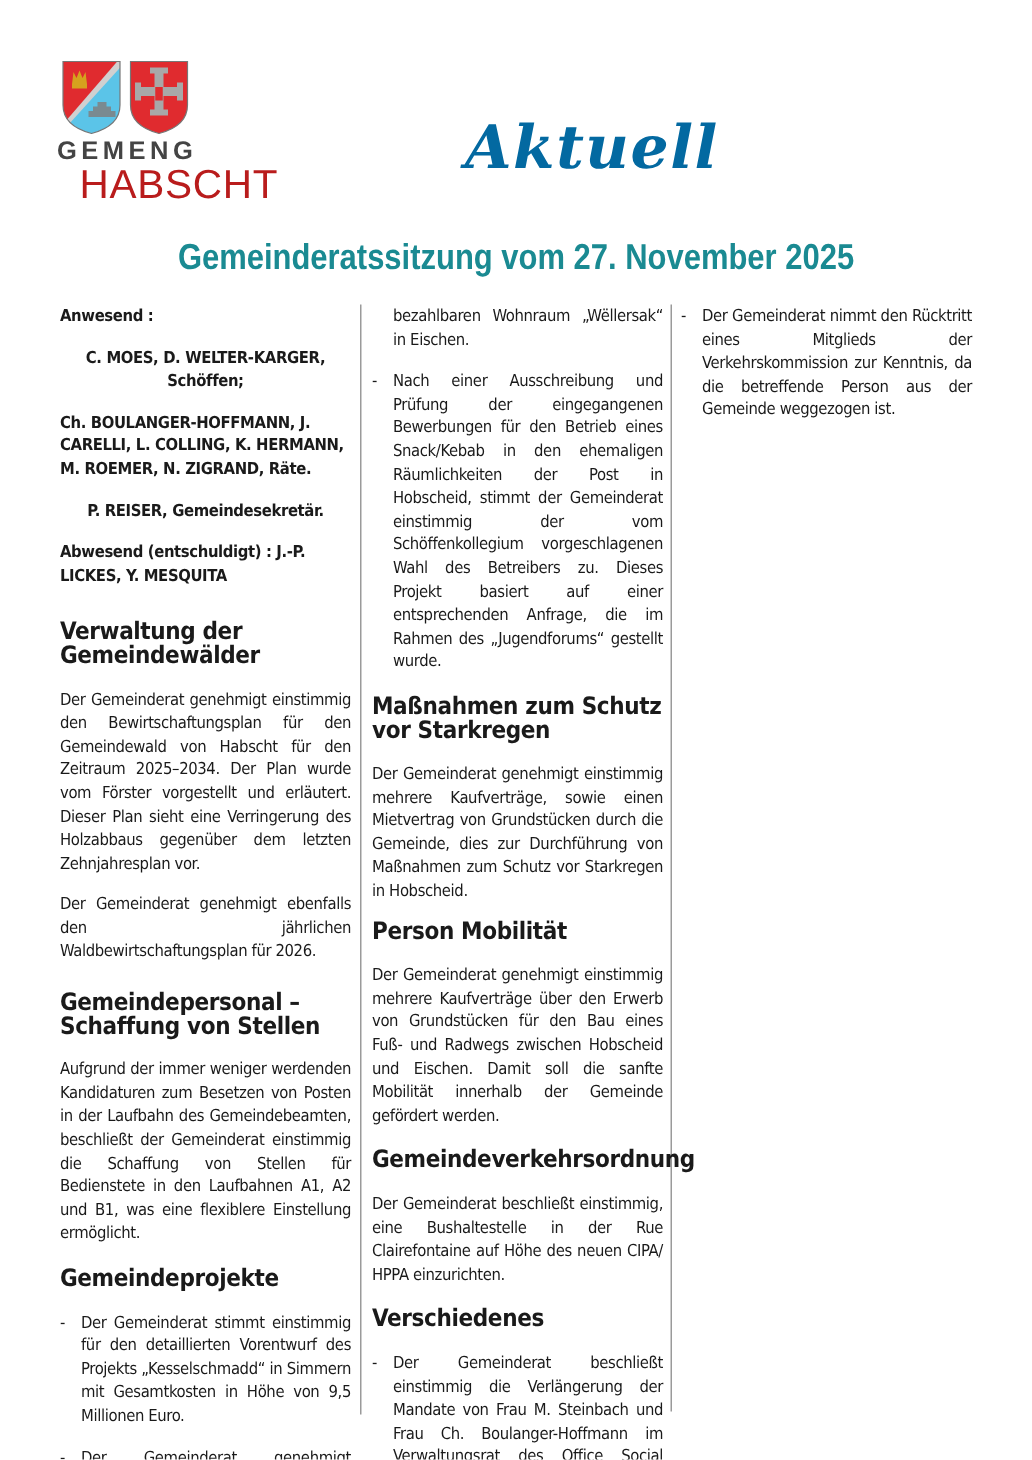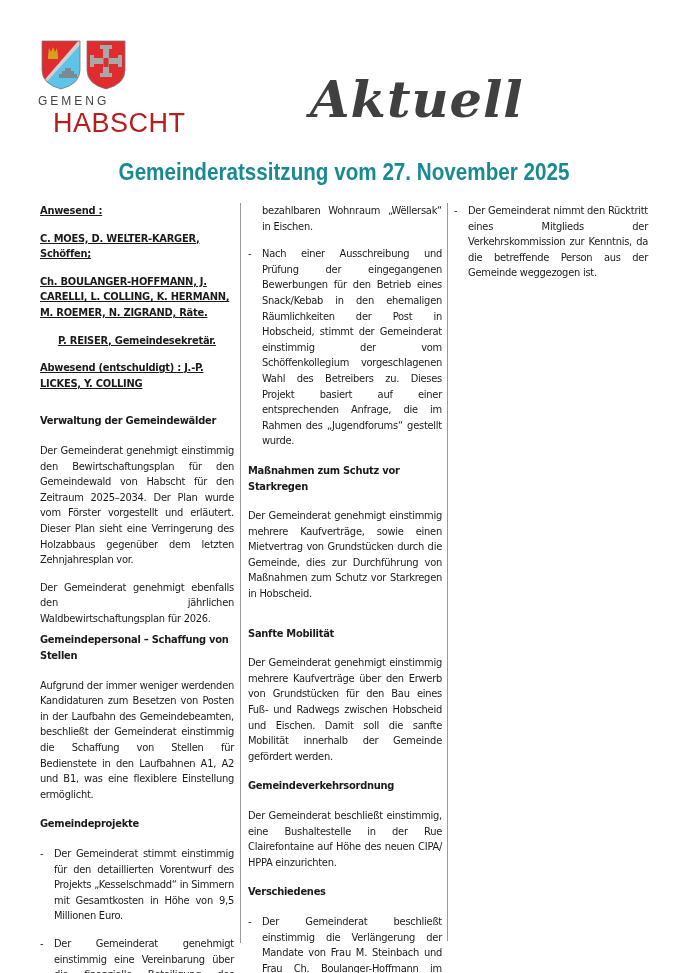--- a/index.html
+++ b/index.html
@@ -1,31 +1,31 @@
 <!DOCTYPE html>
 <html><head>
 <meta charset="utf-8">
 <style>
   html, body { margin: 0; padding: 0; background: #ffffff; }
   body { width: 688px; height: 973px; position: relative; overflow: hidden;
          font-family: "DejaVu Sans Condensed", "Liberation Sans Narrow", "Liberation Sans", sans-serif; color: #1a1a1a; }
   .logo { position: absolute; left: 38px; top: 40px; width: 160px; }
   .crests { display: flex; gap: 5px; margin-left: 3px; }
   .crest { width: 40px; height: 50px; }
-  .wordmark-top { font-family: "Liberation Sans", sans-serif; font-size: 12px; letter-spacing: 3px; color: #444; margin-top: 2px; line-height: 18px; font-weight: 400; }
+  .wordmark-top { font-family: "Liberation Sans", sans-serif; font-size: 17px; letter-spacing: 3px; color: #444; margin-top: 2px; line-height: 18px; font-weight: 700; }
   .wordmark-bottom { font-family: "Liberation Sans", sans-serif; font-size: 27px; color: #b91c1c; letter-spacing: 0.5px; line-height: 26px; margin-left: 15px; }
   .aktuell { position: absolute; left: 310px; top: 64px; font-family: "DejaVu Serif", serif; font-style: italic; font-weight: bold;
-             font-size: 51px; color: #404040; letter-spacing: 1px; line-height: 70px; }
+             font-size: 40px; color: #0369a1; letter-spacing: 1px; line-height: 70px; }
   .headline { position: absolute; left: 0; width: 688px; top: 158px; text-align: center; font-family: "Liberation Sans Narrow", "Liberation Sans", sans-serif;
               font-weight: bold; font-size: 24px; color: #1a8a92; transform: scaleX(0.86); transform-origin: 50% 50%; white-space: nowrap; }
   .cols { position: absolute; top: 203px; left: 40px; }
   .col { position: absolute; top: 0; font-size: 11px; line-height: 15.6px; }
   .col p { margin: 0 0 12px 0; text-align: justify; }
-  .col .bold { font-weight: bold; text-decoration: underline; }
-  .col h3 { font-size: 11px; margin: 0 0 14px 0; font-weight: bold; }
+  .col .bold { font-weight: bold; }
+  .col h3 { font-size: 16px; margin: 0 0 14px 0; font-weight: bold; }
   .col1 { left: 0; width: 194px; }
   .col2 { left: 208px; width: 194px; }
   .col3 { left: 414px; width: 194px; }
   .sep { position: absolute; width: 1px; background: #9a9a9a; }
   .sep1 { left: 240px; top: 203px; height: 740px; }
   .sep2 { left: 447px; top: 203px; height: 738px; }
   .bullet { display: flex; margin: 0 0 12px 0; }
   .bullet .dash { width: 14px; flex: 0 0 14px; }
   .bullet .btxt { flex: 1; text-align: justify; }
   .cond { letter-spacing: -0.25px; }
@@ -64,28 +64,28 @@
 <div class="aktuell">Aktuell</div>
 <div class="headline">Gemeinderatssitzung vom 27. November 2025</div>
 
 <div class="sep sep1"></div>
 <div class="sep sep2"></div>
 
 <div class="cols">
 
   <div class="col col1 cond">
     <p class="bold">Anwesend :</p>
-    <p class="bold" style="text-align:left">C. MOES, D. WELTER-KARGER, Schöffen;</p>
+    <p class="bold" style="text-align:center">C. MOES, D. WELTER-KARGER, Schöffen;</p>
     <p class="bold" style="text-align:left">Ch. BOULANGER-HOFFMANN, J. CARELLI, L. COLLING, K. HERMANN, M. ROEMER, N. ZIGRAND, Räte.</p>
     <p class="bold" style="text-align:center">P. REISER, Gemeindesekretär.</p>
-    <p class="bold" style="text-align:left; margin-bottom:22px">Abwesend (entschuldigt) : J.-P. LICKES, Y. COLLING</p>
+    <p class="bold" style="text-align:left; margin-bottom:22px">Abwesend (entschuldigt) : J.-P. LICKES, Y. MESQUITA</p>
 
     <h3>Verwaltung der Gemeindewälder</h3>
     <p>Der Gemeinderat genehmigt einstimmig den Bewirtschaftungsplan für den Gemeindewald von Habscht für den Zeitraum 2025–2034. Der Plan wurde vom Förster vorgestellt und erläutert. Dieser Plan sieht eine Verringerung des Holzabbaus gegenüber dem letzten Zehnjahresplan vor.</p>
-    <p style="margin-bottom:6px">Der Gemeinderat genehmigt ebenfalls den jährlichen Waldbewirtschaftungsplan für 2026.</p>
+    <p style="margin-bottom:18px">Der Gemeinderat genehmigt ebenfalls den jährlichen Waldbewirtschaftungsplan für 2026.</p>
 
     <h3>Gemeindepersonal – Schaffung von Stellen</h3>
     <p style="margin-bottom:14px">Aufgrund der immer weniger werdenden Kandidaturen zum Besetzen von Posten in der Laufbahn des Gemeindebeamten, beschließt der Gemeinderat einstimmig die Schaffung von Stellen für Bedienstete in den Laufbahnen A1, A2 und B1, was eine flexiblere Einstellung ermöglicht.</p>
 
     <h3>Gemeindeprojekte</h3>
     <div class="bullet">
       <span class="dash">-</span>
       <span class="btxt">Der Gemeinderat stimmt einstimmig für den detaillierten Vorentwurf des Projekts „Kesselschmadd“ in Simmern mit Gesamtkosten in Höhe von 9,5 Millionen Euro.</span>
     </div>
     <div class="bullet">
@@ -98,23 +98,23 @@
     <div class="bullet">
       <span class="dash"></span>
       <span class="btxt">bezahlbaren Wohnraum „Wëllersak“ in Eischen.</span>
     </div>
     <div class="bullet" style="margin-bottom:14px">
       <span class="dash">-</span>
       <span class="btxt">Nach einer Ausschreibung und Prüfung der eingegangenen Bewerbungen für den Betrieb eines Snack/Kebab in den ehemaligen Räumlichkeiten der Post in Hobscheid, stimmt der Gemeinderat einstimmig der vom Schöffenkollegium vorgeschlagenen Wahl des Betreibers zu. Dieses Projekt basiert auf einer entsprechenden Anfrage, die im Rahmen des „Jugendforums“ gestellt wurde.</span>
     </div>
 
     <h3>Maßnahmen zum Schutz vor Starkregen</h3>
-    <p style="margin-bottom:24px">Der Gemeinderat genehmigt einstimmig mehrere Kaufverträge, sowie einen Mietvertrag von Grundstücken durch die Gemeinde, dies zur Durchführung von Maßnahmen zum Schutz vor Starkregen in Hobscheid.</p>
+    <p style="margin-bottom:11px">Der Gemeinderat genehmigt einstimmig mehrere Kaufverträge, sowie einen Mietvertrag von Grundstücken durch die Gemeinde, dies zur Durchführung von Maßnahmen zum Schutz vor Starkregen in Hobscheid.</p>
 
-    <h3>Sanfte Mobilität</h3>
+    <h3>Person Mobilität</h3>
     <p style="margin-bottom:14px">Der Gemeinderat genehmigt einstimmig mehrere Kaufverträge über den Erwerb von Grundstücken für den Bau eines Fuß- und Radwegs zwischen Hobscheid und Eischen. Damit soll die sanfte Mobilität innerhalb der Gemeinde gefördert werden.</p>
 
     <h3>Gemeindeverkehrsordnung</h3>
     <p style="margin-bottom:14px">Der Gemeinderat beschließt einstimmig, eine Bushaltestelle in der Rue Clairefontaine auf Höhe des neuen CIPA/ HPPA einzurichten.</p>
 
     <h3>Verschiedenes</h3>
     <div class="bullet">
       <span class="dash">-</span>
       <span class="btxt">Der Gemeinderat beschließt einstimmig die Verlängerung der Mandate von Frau M. Steinbach und Frau Ch. Boulanger-Hoffmann im Verwaltungsrat des Office Social Régional de Steinfort (Regionalsozialamt Steinfort).</span>
     </div>

